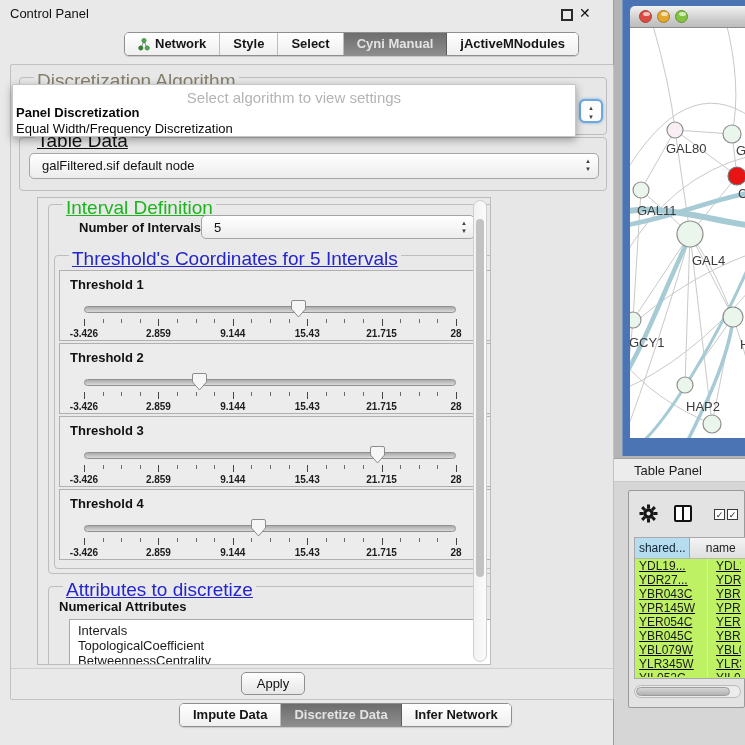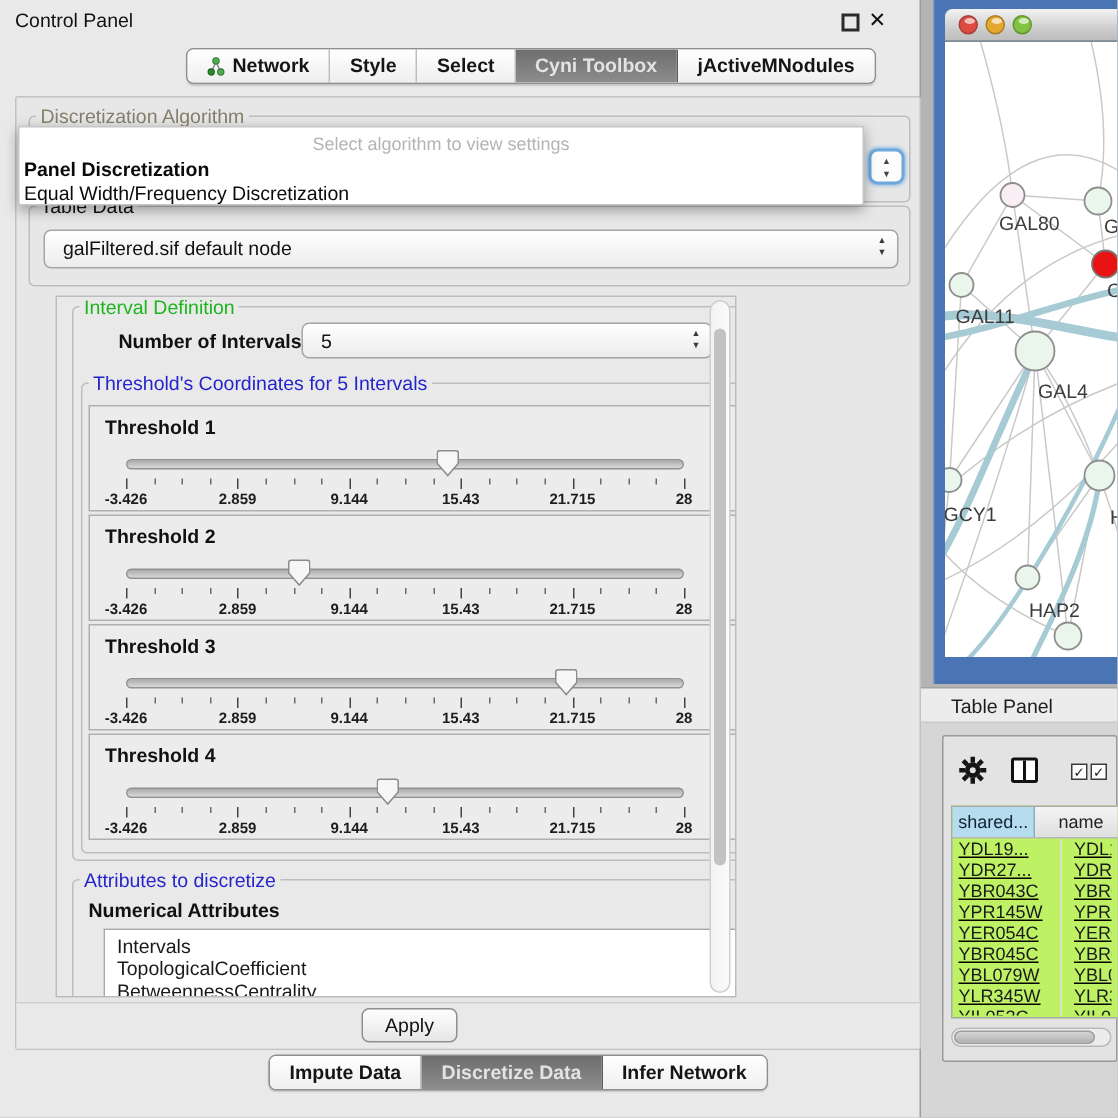--- a/index.html
+++ b/index.html
@@ -15,21 +15,21 @@
   .segbar{position:absolute;display:flex;border:1px solid #8f8f8f;border-radius:5px;overflow:hidden;background:#fff;box-shadow:0 1px 1px rgba(0,0,0,.15);margin-left:36px;}
   .seg{font-size:13px;font-weight:bold;color:#151515;height:22px;line-height:22px;padding:0 13px;background:linear-gradient(#ffffff,#efefef);border-right:1px solid #bdbdbd;display:flex;align-items:center;gap:5px;cursor:pointer;white-space:nowrap;}
   .seg:last-child{border-right:none;}
   .seg.selected{background:linear-gradient(#6d6d6d,#8d8d8d);color:#e3e3e3;border-right-color:#5c5c5c;}
   .cp-tabs{left:88px;top:32px;height:24px;}
   .bottom-tabs{left:143px;top:703px;height:24px;}
 
   .cp-content{position:absolute;left:10px;top:64px;width:604px;height:636px;border:1px solid #c2c2c2;background:#e7e7e7;border-radius:2px;}
 
   .groupbox{position:absolute;border:1px solid #bdbdbd;border-radius:4px;}
-  .gb-title{position:absolute;top:-8px;left:4px;background:#e7e7e7;padding:0 3px;font-size:13px;color:#111;white-space:nowrap;}
+  .gb-title{position:absolute;top:-8px;left:14px;background:#e7e7e7;padding:0 3px;font-size:19px;color:#111;white-space:nowrap;text-decoration:underline;}
 
   .gb-disc{left:8px;top:12px;width:588px;height:58px;}
   .gb-disc .gb-title{color:#85806c;}
   .combo-arrow-btn{position:absolute;left:568px;top:34px;width:24px;height:24px;border:2px solid var(--focus-ring);border-radius:6px;background:#fdfdfd;box-shadow:0 0 3px var(--focus-ring);cursor:pointer;text-align:center;}
   .combo-arrow-btn .arr{font-size:6px;color:#444;line-height:9px;display:block;}
   .combo-arrow-btn .arr:first-child{margin-top:3px;}
 
   .gb-table-data{left:8px;top:72px;width:588px;height:54px;}
   .combo{position:absolute;background:linear-gradient(#ffffff,#ececec);border:1px solid #a5a5a5;border-radius:5px;cursor:pointer;}
   .combo .val{position:absolute;left:12px;top:4px;font-size:13px;color:#111;}
@@ -65,21 +65,21 @@
   .attrs-header{position:absolute;left:10px;top:12px;font-size:13px;font-weight:bold;color:#111;}
   .attr-list{position:absolute;left:20px;top:32px;width:478px;height:90px;background:#fff;border:1px solid #a8a8a8;overflow:hidden;padding-top:3px;}
   .attr-item{font-size:13px;line-height:15px;padding-left:8px;color:#1a1a1a;cursor:pointer;white-space:nowrap;}
   .list-scrollbar{position:absolute;right:1px;top:1px;width:12px;height:88px;background:#f0f0f0;}
   .list-thumb{position:absolute;left:2px;top:2px;width:8px;height:42px;background:#bdbdbd;border-radius:5px;}
 
   .apply-bar{position:absolute;left:0;top:603px;width:602px;height:31px;background:#e9e9e9;border-top:1px solid #cfcfcf;}
   .apply-btn{position:absolute;left:230px;top:3px;width:64px;height:23px;border:1px solid #8f8f8f;border-radius:5px;background:linear-gradient(#fefefe,#e6e6e6);font-size:13px;color:#111;text-align:center;line-height:21px;cursor:pointer;}
 
   .popup{position:absolute;left:12px;top:84px;width:564px;height:53px;background:#fff;border:1px solid #c6c6c6;border-radius:0 0 2px 2px;box-shadow:0 3px 9px rgba(0,0,0,.35);z-index:40;}
-  .popup-hint{position:absolute;left:0;top:4px;width:100%;text-align:center;font-size:12px;color:#b4b4b4;}
+  .popup-hint{position:absolute;left:0;top:4px;width:100%;text-align:center;font-size:15px;color:#b4b4b4;}
   .popup-item{position:absolute;left:3px;font-size:13px;color:#0a0a0a;white-space:nowrap;cursor:pointer;}
   .popup-item.b{top:20px;font-weight:bold;}
   .popup-item.r{top:36px;}
 
   
   .right-area{position:absolute;left:614px;top:0;width:131px;height:745px;background:#b4b4b4;}
   .net-window{position:absolute;left:8px;top:0;width:123px;height:456px;background:var(--frame-blue);box-shadow:inset 1px 0 0 rgba(255,255,255,.25);}
   .net-titlebar{position:absolute;left:8px;top:6px;width:115px;height:22px;background:linear-gradient(#f2f2f2,#c9c9c9 70%,#bdbdbd);border-bottom:1px solid #8b8b8b;border-radius:5px 0 0 0;}
   .tl{position:absolute;top:4px;width:13px;height:13px;border-radius:50%;cursor:pointer;}
   .tl::after{content:"";position:absolute;left:3px;top:1px;width:7px;height:4px;border-radius:50%;background:rgba(255,255,255,.65);}
@@ -129,21 +129,21 @@
       </svg>
       <span>Network</span>
     </div>
     <div class="seg">
         <span>Style</span>
       </div>
     <div class="seg">
         <span>Select</span>
       </div>
     <div class="seg selected">
-        <span>Cyni Toolbox</span>
+        <span>Cyni Manual</span>
       </div>
     <div class="seg">
         <span>jActiveMNodules</span>
       </div>
   </div>
 
   <div class="cp-content">
     <div class="groupbox gb-disc">
       <span class="gb-title">Discretization Algorithm</span>
     </div>

